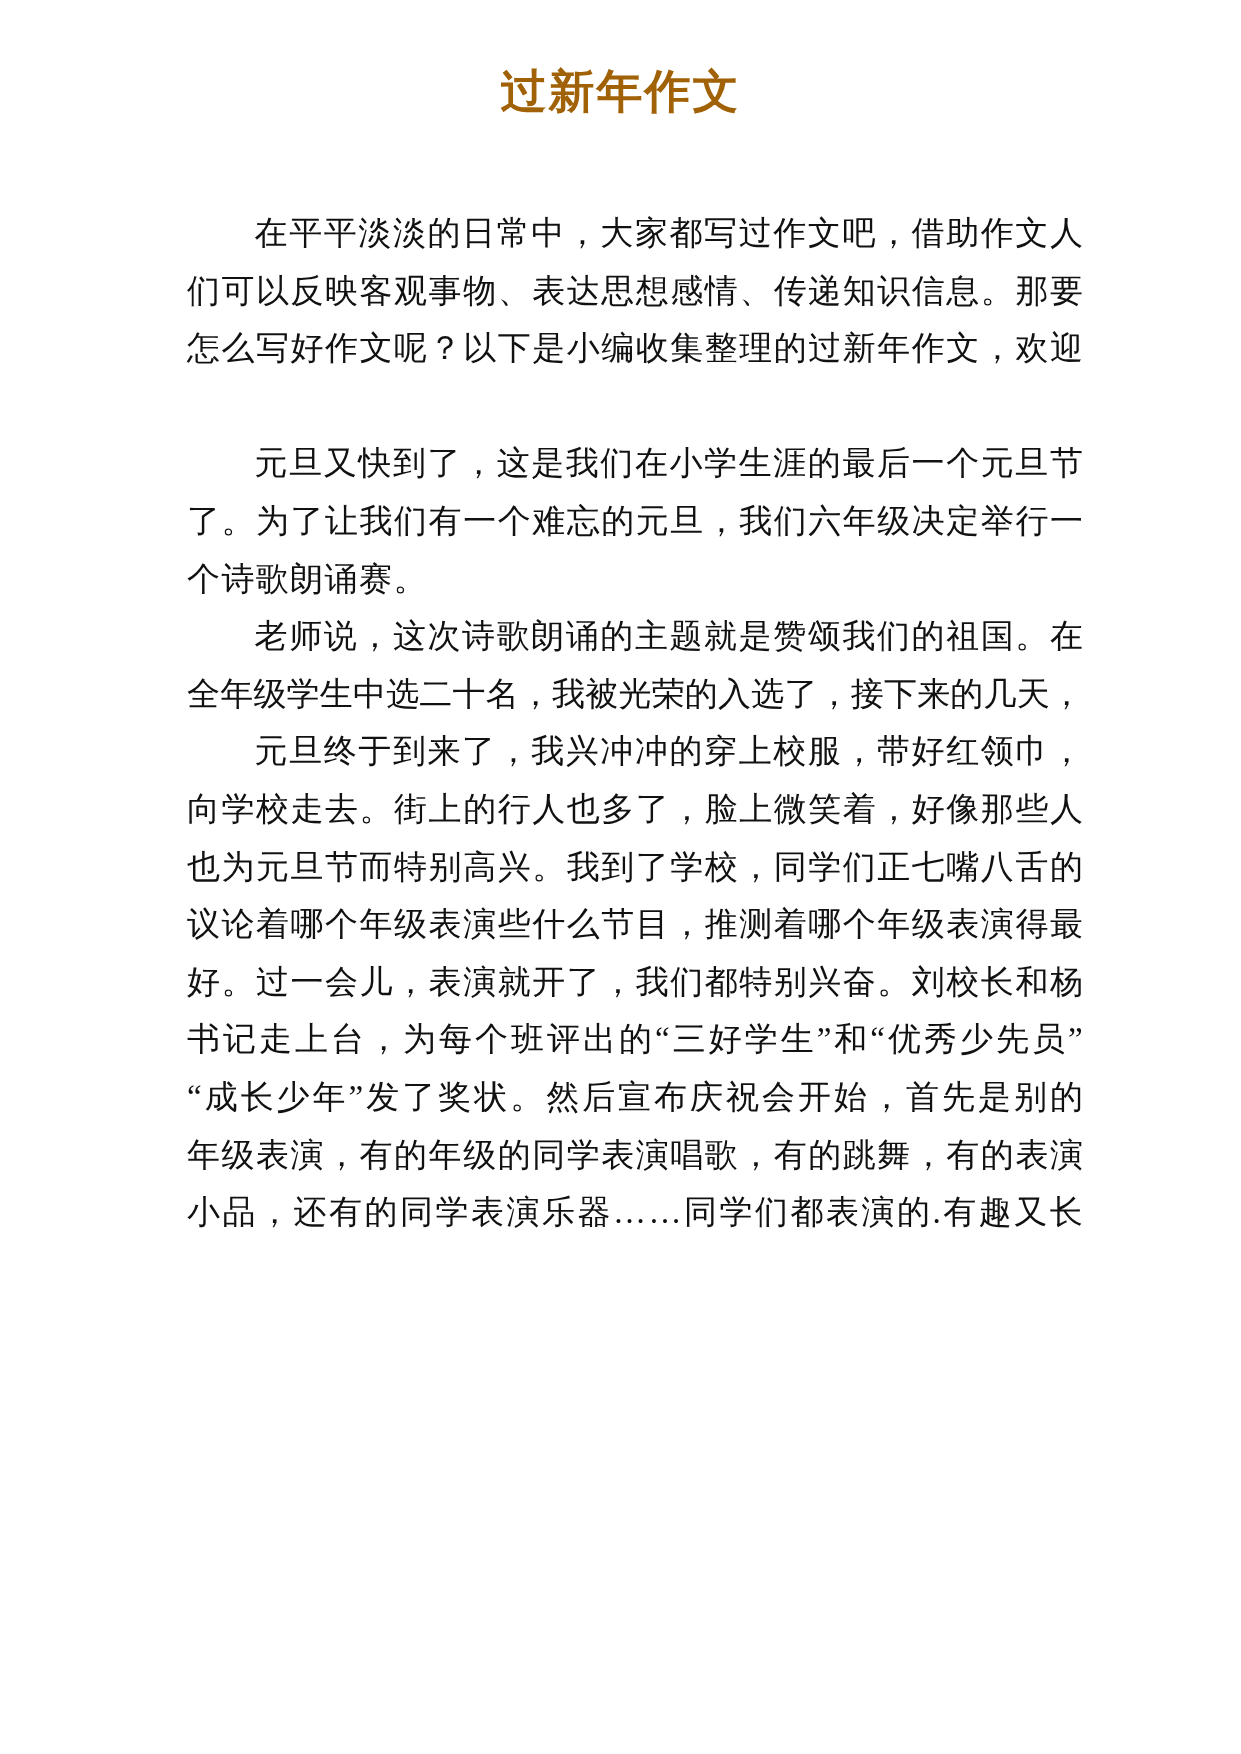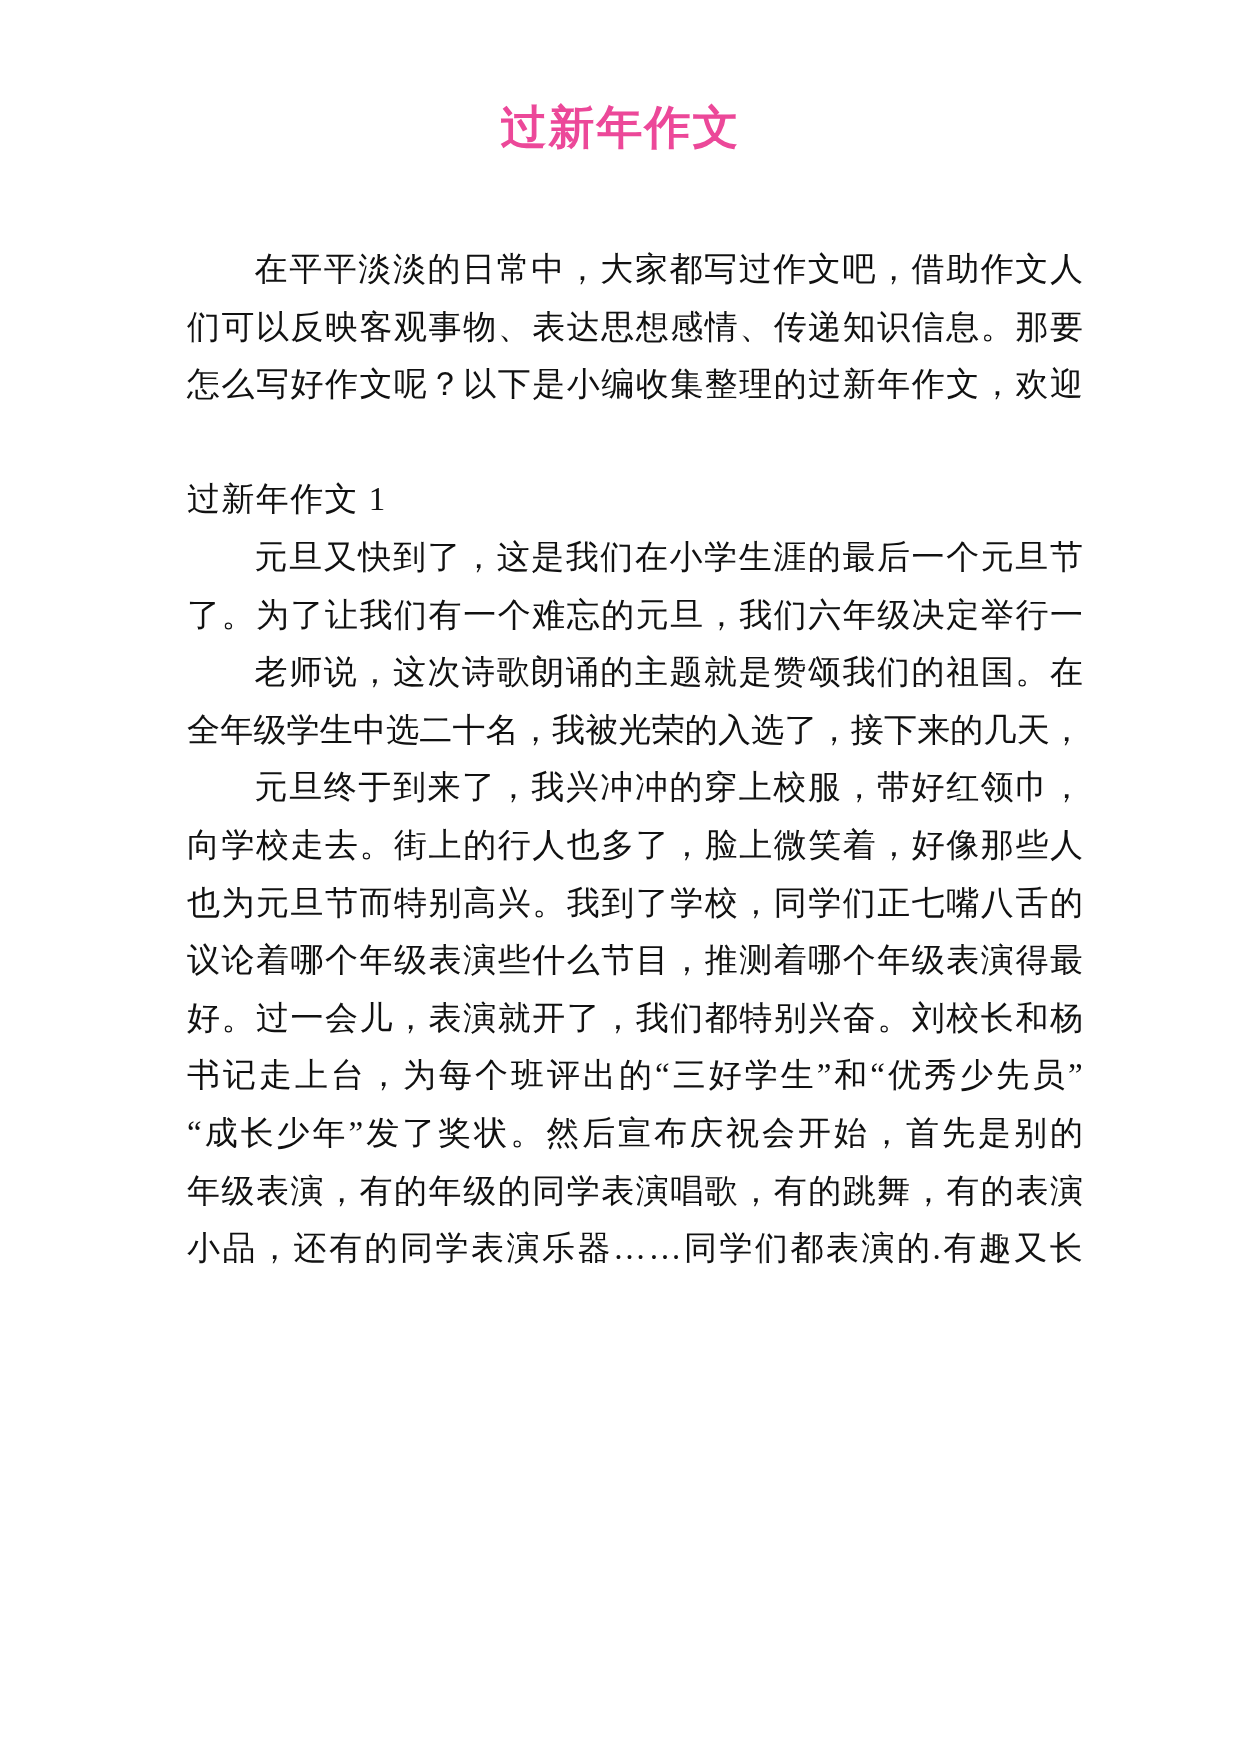--- a/index.html
+++ b/index.html
@@ -8,28 +8,28 @@
     width:1241px;
     height:1754px;
     margin:0 auto;
     background:#ffffff;
     overflow:hidden;
     font-family:"Liberation Serif","DejaVu Serif",serif;
     color:#111111;
   }
   .title {
     margin:0;
-    padding-top:96px;
+    padding-top:60px;
     height:64px;
     line-height:64px;
     text-align:center;
     font-size:46px;
     font-weight:bold;
     letter-spacing:2px;
-    color:#ec4899;
+    color:#a16207;
   }
   .content {
     margin-top:81px;
     margin-left:187px;
     width:896px;
   }
   .line {
     height:57.6px;
     line-height:57.6px;
     font-size:33px;
@@ -129,21 +129,20 @@
         <span class="ch">过</span>
         <span class="ch">新</span>
         <span class="ch">年</span>
         <span class="ch">作</span>
         <span class="ch">文</span>
         <span class="ch">，</span>
         <span class="ch">欢</span>
         <span class="ch">迎</span>
       </div>
       <div class="line spacer"></div>
-      <div class="line heading">过新年作文 1</div>
       <div class="line just">
         <span class="ind"></span>
         <span class="ch">元</span>
         <span class="ch">旦</span>
         <span class="ch">又</span>
         <span class="ch">快</span>
         <span class="ch">到</span>
         <span class="ch">了</span>
         <span class="ch">，</span>
         <span class="ch">这</span>
@@ -185,20 +184,21 @@
         <span class="ch">们</span>
         <span class="ch">六</span>
         <span class="ch">年</span>
         <span class="ch">级</span>
         <span class="ch">决</span>
         <span class="ch">定</span>
         <span class="ch">举</span>
         <span class="ch">行</span>
         <span class="ch">一</span>
       </div>
+      <div class="line plain">个诗歌朗诵赛。</div>
       <div class="line just">
         <span class="ind"></span>
         <span class="ch">老</span>
         <span class="ch">师</span>
         <span class="ch">说</span>
         <span class="ch">，</span>
         <span class="ch">这</span>
         <span class="ch">次</span>
         <span class="ch">诗</span>
         <span class="ch">歌</span>

